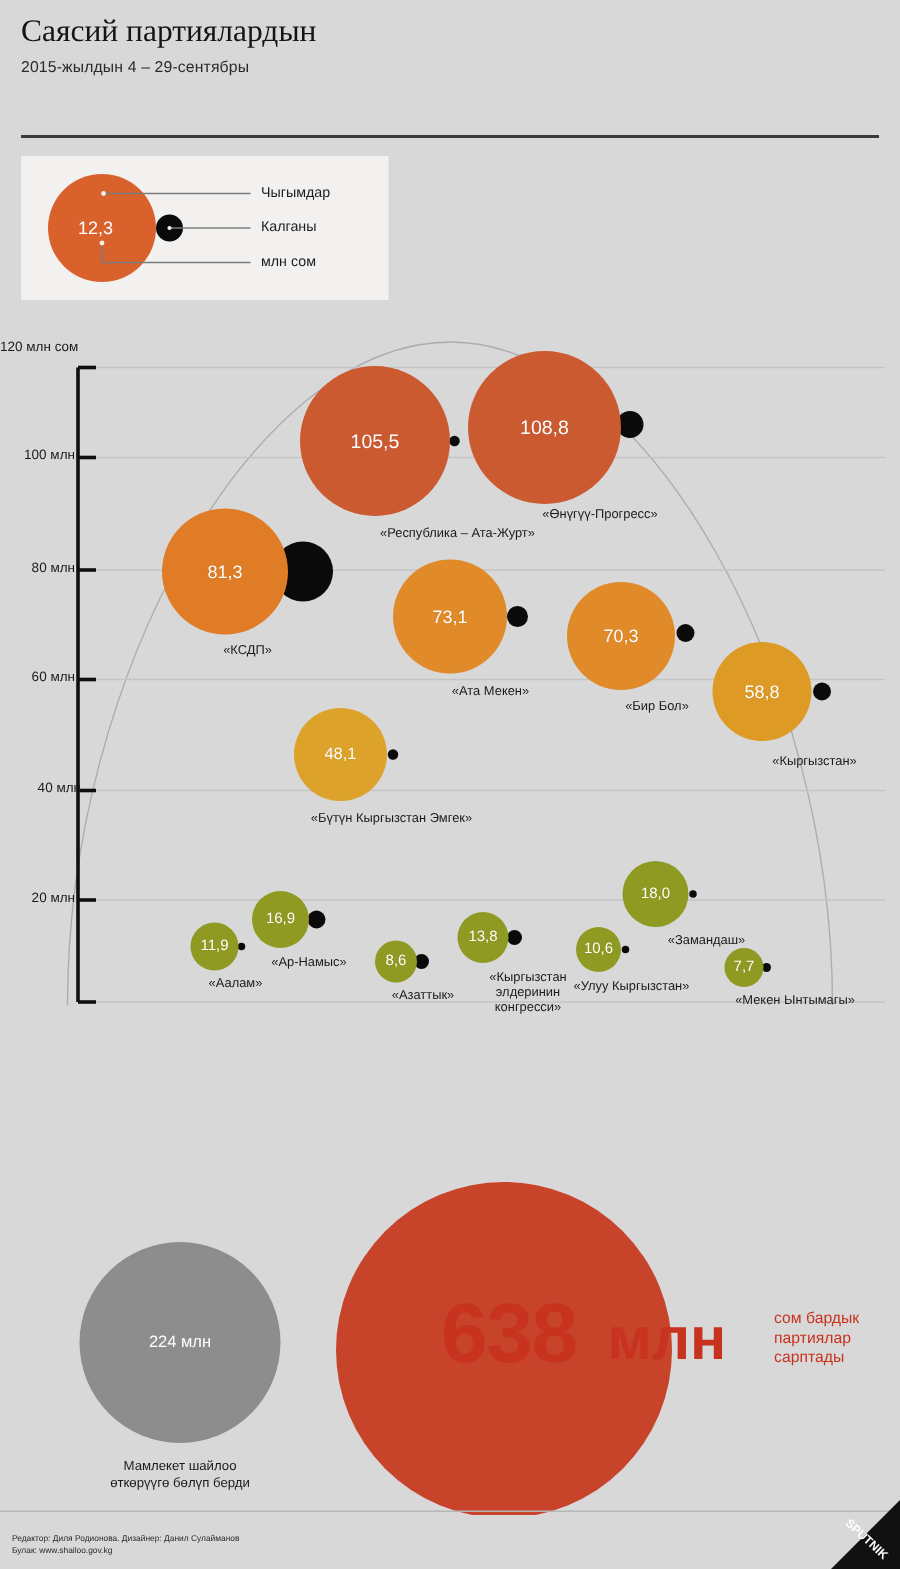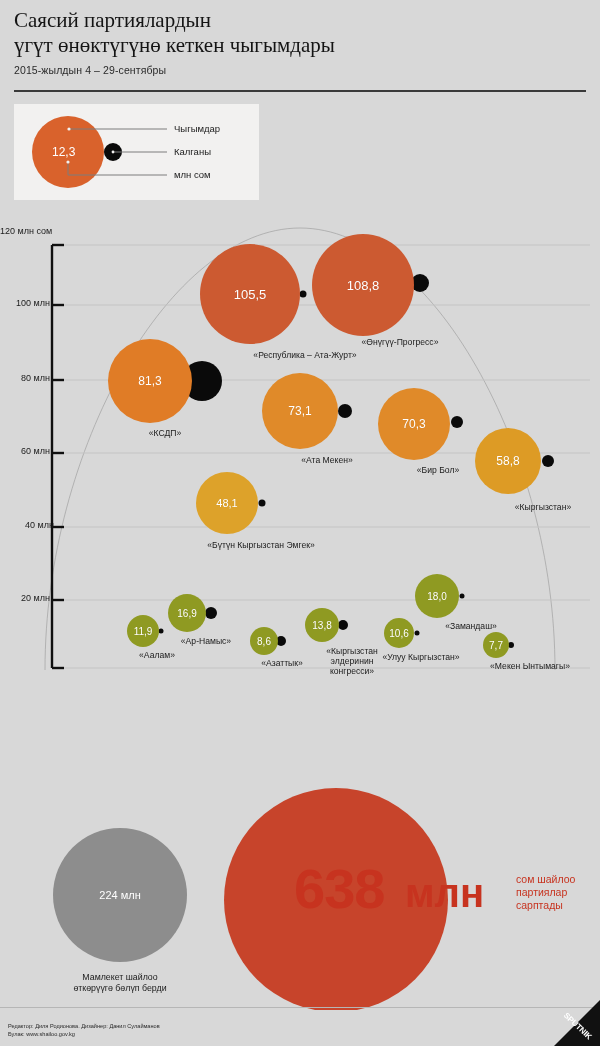--- a/index.html
+++ b/index.html
@@ -86,21 +86,20 @@
   .sputnik{position:absolute;right:0;bottom:0;width:82px;height:46px;}
 </style>
 </head>
 <body>
 
 <div id="root">
 
   <div class="header">
     <div class="title">
       <div>Саясий партиялардын</div>
-      <div>үгүт өнөктүгүнө кеткен чыгымдары</div>
     </div>
     <div class="subtitle">2015-жылдын 4 – 29-сентябры</div>
   </div>
   <div class="rule"></div>
 
   <div class="legendbox">
     <svg class="legend-svg" width="245" height="96">
       <circle cx="54" cy="48" r="36" fill="#d9622c"></circle>
       <circle cx="99" cy="48" r="9" fill="#0a0a0a"></circle>
       <line x1="55" y1="25" x2="153" y2="25" stroke="#7c7c7c" stroke-width="1"></line>
@@ -242,21 +241,21 @@
       <circle cx="336" cy="200" r="112" fill="#c7442b"></circle>
     </svg>
     <div class="gray-value" style="left:120px;top:195px;">224 млн</div>
     <div class="gray-caption" style="left:120px;top:272px;">
       <div>Мамлекет шайлоо</div>
       <div>өткөрүүгө бөлүп берди</div>
     </div>
     <div class="big-number" style="left:294px;top:161px;">638</div>
     <div class="big-unit" style="left:405px;top:173px;">млн</div>
     <div class="big-caption" style="left:516px;top:173px;">
-      <div>сом шайлоо</div>
+      <div>сом бардык</div>
       <div>партиялар</div>
       <div>сарптады</div>
     </div>
   </div>
 
   <div class="footer-rule"></div>
   <div class="footer">
     <div>Редактор: Диля Родионова. Дизайнер: Данил Сулайманов</div>
     <div>Булак: www.shailoo.gov.kg</div>
   </div>

